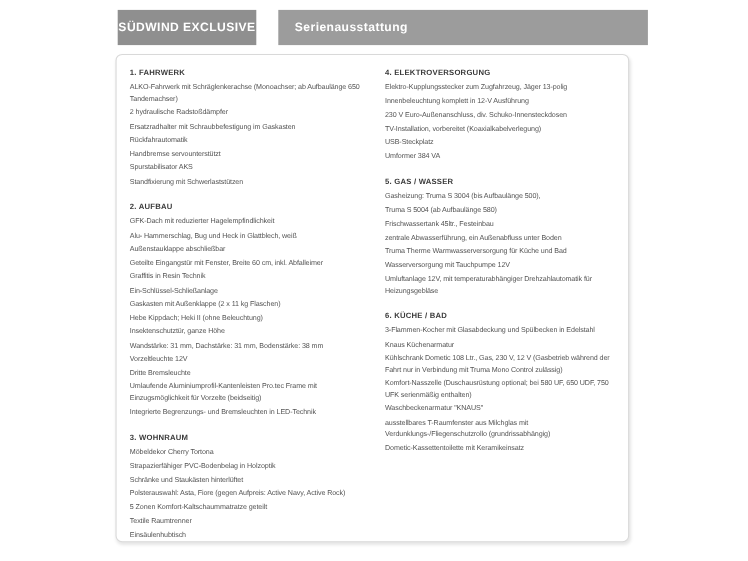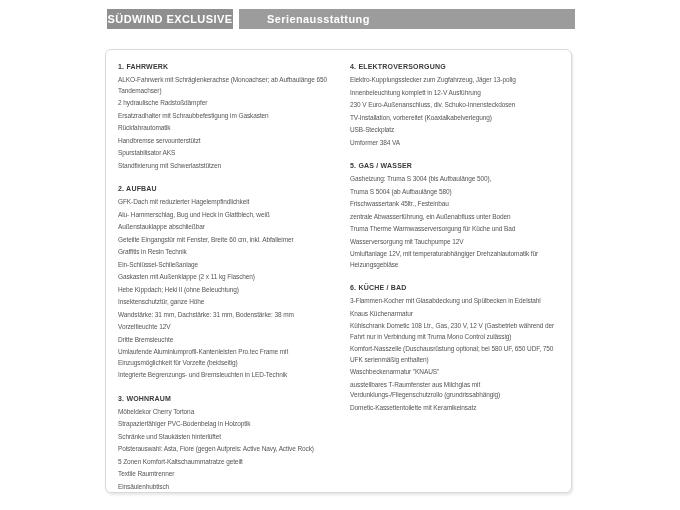--- a/index.html
+++ b/index.html
@@ -17,40 +17,40 @@
     background:var(--page-bg);
     font-family:"Liberation Sans",sans-serif;
     position:relative;
     overflow:hidden;
   }
   .title-bar{
     position:absolute;
     left:107px;
     top:9px;
     display:flex;
-    gap:6px;
-    height:20px;
+    gap:20px;
+    height:32px;
   }
   .title-seg{
     color:var(--header-text);
     font-weight:bold;
     font-size:11px;
     letter-spacing:0.4px;
     display:flex;
     align-items:center;
   }
   .title-seg.model{
     background:var(--header-left-bg);
     width:126px;
     justify-content:center;
   }
   .title-seg.section{
     background:var(--header-right-bg);
     width:336px;
-    padding-left:28px;
+    padding-left:15px;
     justify-content:flex-start;
   }
   .spec-box{
     position:absolute;
     left:105px;
     top:49px;
     width:467px;
     height:444px;
     background:#ffffff;
     border:1px solid var(--box-border);

